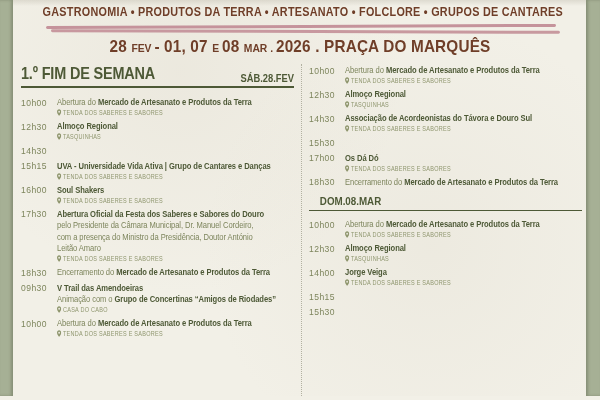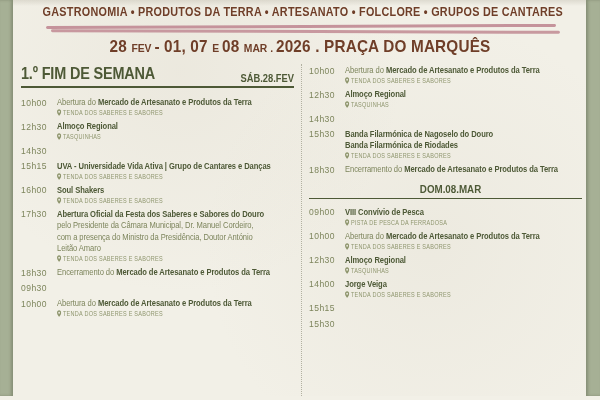--- a/index.html
+++ b/index.html
@@ -46,21 +46,21 @@
   }
   .col-title{
     font-size:17px;font-weight:800;color:#4d5936;letter-spacing:-.2px;
     white-space:nowrap;transform:scaleX(.85);transform-origin:0 100%;
   }
   .col-day{
     font-size:11px;font-weight:800;color:#4d5936;white-space:nowrap;
     transform:scaleX(.85);transform-origin:100% 100%;
   }
   .subhead{
-    text-align:center;border-bottom:1.5px solid #4d5936;
+    text-align:left;border-bottom:1.5px solid #4d5936;
     padding-bottom:1px;margin:2px 0 7px;
   }
   .subhead span{
     display:inline-block;font-size:11.5px;font-weight:800;color:#4d5936;
     white-space:nowrap;transform:scaleX(.85);transform-origin:100% 50%;
   }
   .entry{display:flex;margin-bottom:4px;}
   .time{
     flex:none;width:36px;font-size:9.5px;color:#7d855c;letter-spacing:.5px;
     transform:scaleX(.9);transform-origin:0 0;padding-top:.5px;white-space:nowrap;
@@ -165,20 +165,30 @@
           </div>
         </div>
         <div class="entry">
           <div class="time">18h30</div>
           <div class="body">
             <div class="line"><span>Encerramento do </span><b>Mercado de Artesanato e Produtos da Terra</b></div>
           </div>
         </div>
         <div class="entry">
           <div class="time">09h30</div>
+          <div class="body">
+            <div class="line"><b>V Trail das Amendoeiras</b></div>
+            <div class="line"><span>Animação com o </span><b>Grupo de Concertinas “Amigos de Riodades”</b></div>
+            <div class="loc">
+              <svg viewBox="0 0 10 13" width="5" height="7">
+                <path d="M5 0C2.2 0 0 2.2 0 4.9 0 8.6 5 13 5 13s5-4.4 5-8.1C10 2.2 7.8 0 5 0zm0 6.8a2 2 0 110-4 2 2 0 010 4z" fill="currentColor"></path>
+              </svg>
+              <span>CASA DO CABO</span>
+            </div>
+          </div>
         </div>
         <div class="entry">
           <div class="time">10h00</div>
           <div class="body">
             <div class="line"><span>Abertura do </span><b>Mercado de Artesanato e Produtos da Terra</b></div>
             <div class="loc">
               <svg viewBox="0 0 10 13" width="5" height="7">
                 <path d="M5 0C2.2 0 0 2.2 0 4.9 0 8.6 5 13 5 13s5-4.4 5-8.1C10 2.2 7.8 0 5 0zm0 6.8a2 2 0 110-4 2 2 0 010 4z" fill="currentColor"></path>
               </svg>
               <span>TENDA DOS SABERES E SABORES</span>
@@ -207,53 +217,52 @@
             <div class="loc">
               <svg viewBox="0 0 10 13" width="5" height="7">
                 <path d="M5 0C2.2 0 0 2.2 0 4.9 0 8.6 5 13 5 13s5-4.4 5-8.1C10 2.2 7.8 0 5 0zm0 6.8a2 2 0 110-4 2 2 0 010 4z" fill="currentColor"></path>
               </svg>
               <span>TASQUINHAS</span>
             </div>
           </div>
         </div>
         <div class="entry">
           <div class="time">14h30</div>
+          <div class="body">
+            <div class="line"><b>Associação de Acordeonistas do Távora e Douro Sul</b></div>
+            <div class="loc">
+              <svg viewBox="0 0 10 13" width="5" height="7">
+                <path d="M5 0C2.2 0 0 2.2 0 4.9 0 8.6 5 13 5 13s5-4.4 5-8.1C10 2.2 7.8 0 5 0zm0 6.8a2 2 0 110-4 2 2 0 010 4z" fill="currentColor"></path>
+              </svg>
+              <span>TENDA DOS SABERES E SABORES</span>
+            </div>
+          </div>
         </div>
         <div class="entry">
           <div class="time">15h30</div>
-          <div class="body">
-            <div class="line"><b>Banda Filarmónica de Nagoselo do Douro</b></div>
-            <div class="line"><b>Banda Filarmónica de Riodades</b></div>
+        </div>
+        <div class="entry">
+          <div class="time">17h00</div>
+          <div class="body">
+            <div class="line"><b>Os Dá Dó</b></div>
             <div class="loc">
               <svg viewBox="0 0 10 13" width="5" height="7">
                 <path d="M5 0C2.2 0 0 2.2 0 4.9 0 8.6 5 13 5 13s5-4.4 5-8.1C10 2.2 7.8 0 5 0zm0 6.8a2 2 0 110-4 2 2 0 010 4z" fill="currentColor"></path>
               </svg>
               <span>TENDA DOS SABERES E SABORES</span>
             </div>
           </div>
         </div>
         <div class="entry">
           <div class="time">18h30</div>
           <div class="body">
             <div class="line"><span>Encerramento do </span><b>Mercado de Artesanato e Produtos da Terra</b></div>
           </div>
         </div>
         <div class="subhead"><span>DOM.08.MAR</span></div>
-        <div class="entry">
-          <div class="time">09h00</div>
-          <div class="body">
-            <div class="line"><b>VIII Convívio de Pesca</b></div>
-            <div class="loc">
-              <svg viewBox="0 0 10 13" width="5" height="7">
-                <path d="M5 0C2.2 0 0 2.2 0 4.9 0 8.6 5 13 5 13s5-4.4 5-8.1C10 2.2 7.8 0 5 0zm0 6.8a2 2 0 110-4 2 2 0 010 4z" fill="currentColor"></path>
-              </svg>
-              <span>PISTA DE PESCA DA FERRADOSA</span>
-            </div>
-          </div>
-        </div>
         <div class="entry">
           <div class="time">10h00</div>
           <div class="body">
             <div class="line"><span>Abertura do </span><b>Mercado de Artesanato e Produtos da Terra</b></div>
             <div class="loc">
               <svg viewBox="0 0 10 13" width="5" height="7">
                 <path d="M5 0C2.2 0 0 2.2 0 4.9 0 8.6 5 13 5 13s5-4.4 5-8.1C10 2.2 7.8 0 5 0zm0 6.8a2 2 0 110-4 2 2 0 010 4z" fill="currentColor"></path>
               </svg>
               <span>TENDA DOS SABERES E SABORES</span>
             </div>

